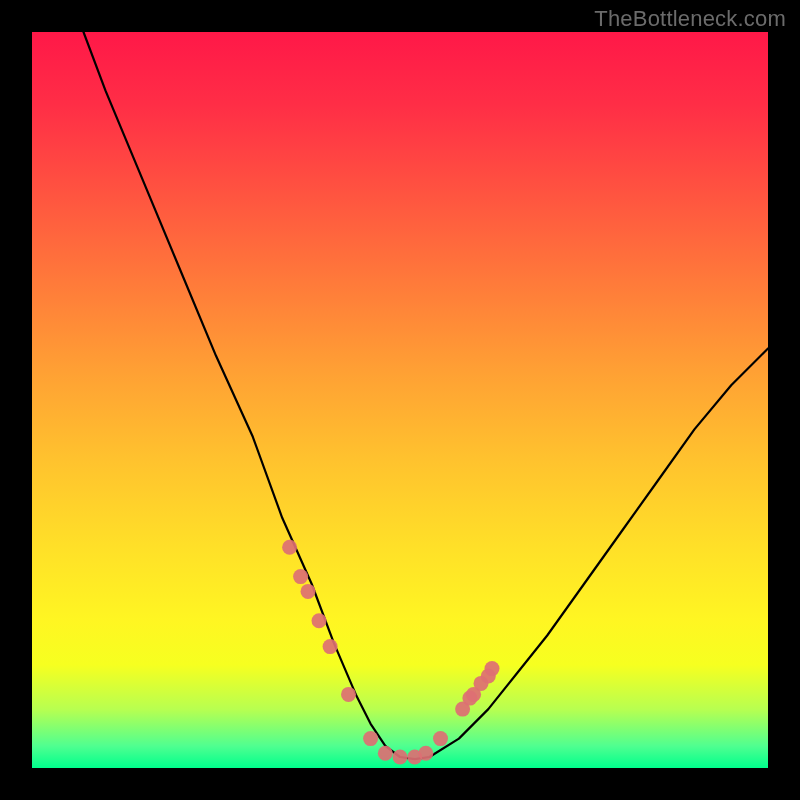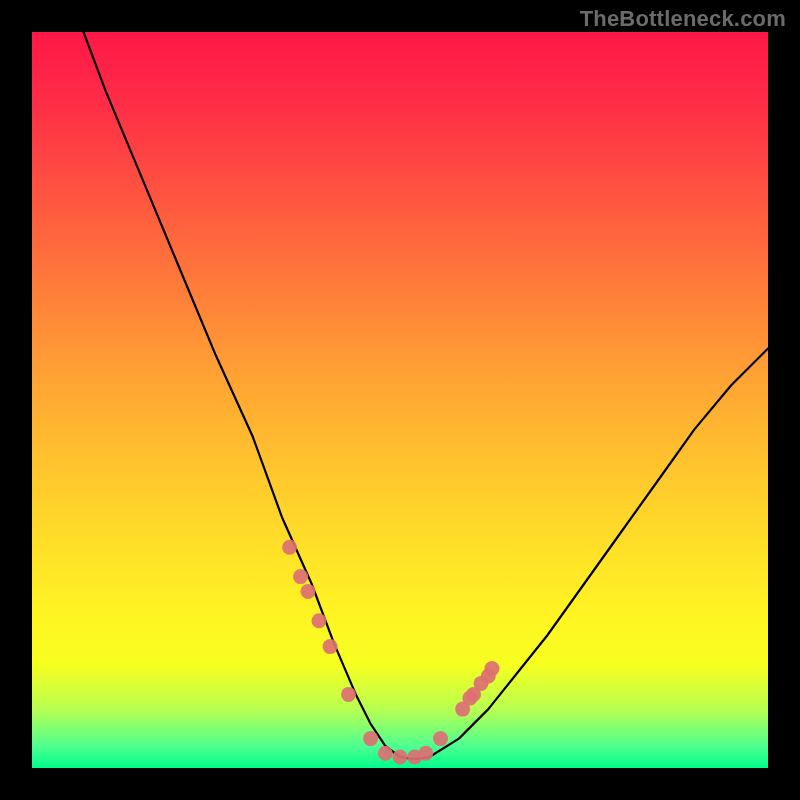--- a/index.html
+++ b/index.html
@@ -45,21 +45,21 @@
     top: 0;
     width: 736px;
     height: 736px;
   }
   .watermark {
     position: absolute;
     top: 6px;
     right: 14px;
     color: #6b6b6b;
     font-size: 22px;
-    font-weight: 700;
+    font-weight: 400;
     letter-spacing: 0.2px;
   }
 </style>
 </head>
 <body>
 
 <div class="frame">
   <div class="plot">
     <svg class="overlay" viewBox="0 0 736 736" preserveAspectRatio="none">
       <g id="curve-g">

